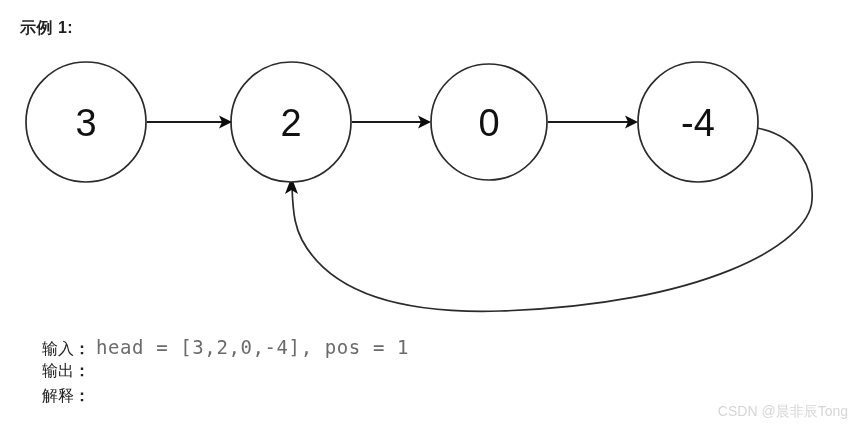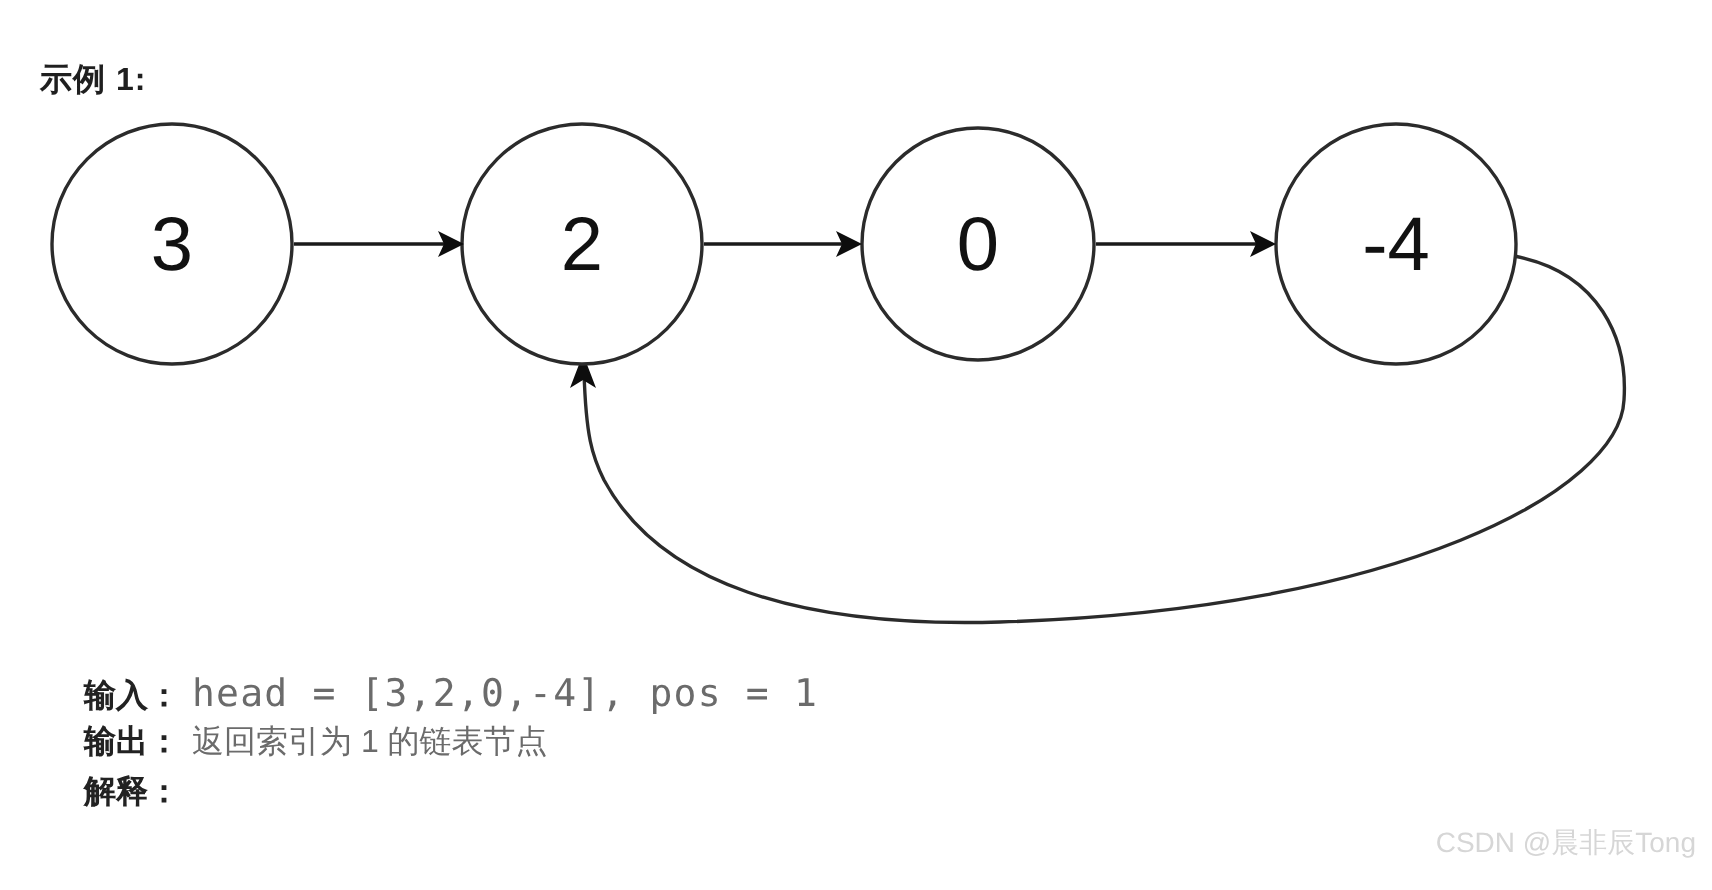--- a/index.html
+++ b/index.html
@@ -18,21 +18,21 @@
 
   #page-root {
     position: absolute;
     inset: 0;
   }
 
   
   .example-title {
     position: absolute;
     left: 20px;
-    top: 30px;
+    top: 18px;
     font-size: 16px;
     font-weight: bold;
     color: #1f1f1f;
     letter-spacing: 0.5px;
     white-space: nowrap;
   }
 
   
   .diagram {
     position: absolute;
@@ -79,21 +79,21 @@
   }
   .caption-row {
     display: flex;
     align-items: baseline;
     height: 25px;
     white-space: nowrap;
   }
   .caption-label {
     font-family: "Liberation Sans", sans-serif;
     font-size: 16px;
-    font-weight: bold;
+    font-weight: normal;
     color: #222222;
     flex: 0 0 auto;
   }
   .caption-colon {
     font-family: "Liberation Sans", sans-serif;
     font-size: 16px;
     font-weight: bold;
     color: #222222;
     margin-right: 6px;
     flex: 0 0 auto;
@@ -108,21 +108,21 @@
     font-family: "DejaVu Sans Mono", "Liberation Mono", monospace;
     font-size: 19px;
     letter-spacing: 0.6px;
     color: #6b6b6b;
   }
 
   
   .watermark {
     position: absolute;
     right: 8px;
-    bottom: 14px;
+    bottom: 24px;
     font-family: "Liberation Sans", sans-serif;
     font-size: 14px;
     color: #d6d6d6;
     white-space: nowrap;
     user-select: none;
   }
 </style>
 </head>
 <body>
 
@@ -165,21 +165,20 @@
 
     <div class="caption-row">
       <span class="caption-label">输入</span>
       <span class="caption-colon">：</span>
       <span class="caption-value mono">head = [3,2,0,-4], pos = 1</span>
     </div>
 
     <div class="caption-row">
       <span class="caption-label">输出</span>
       <span class="caption-colon">：</span>
-      <span class="caption-value">返回索引为 1 的链表节点</span>
     </div>
 
     <div class="caption-row">
       <span class="caption-label">解释</span>
       <span class="caption-colon">：</span>
     </div>
 
   </div>
 
   <div class="watermark">CSDN @晨非辰Tong</div>

